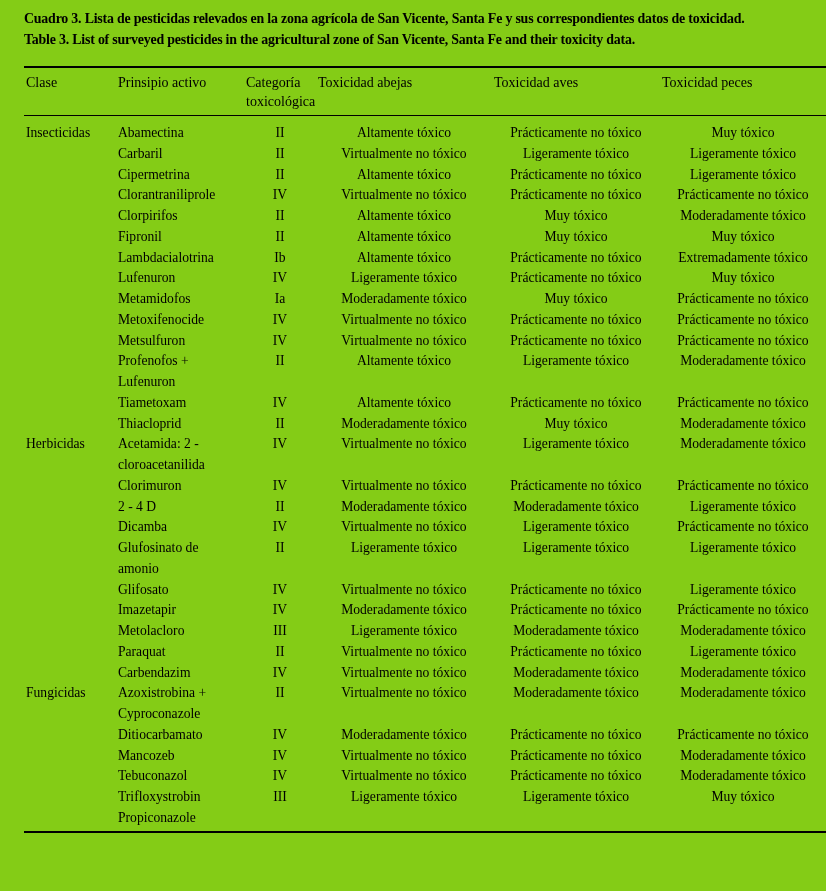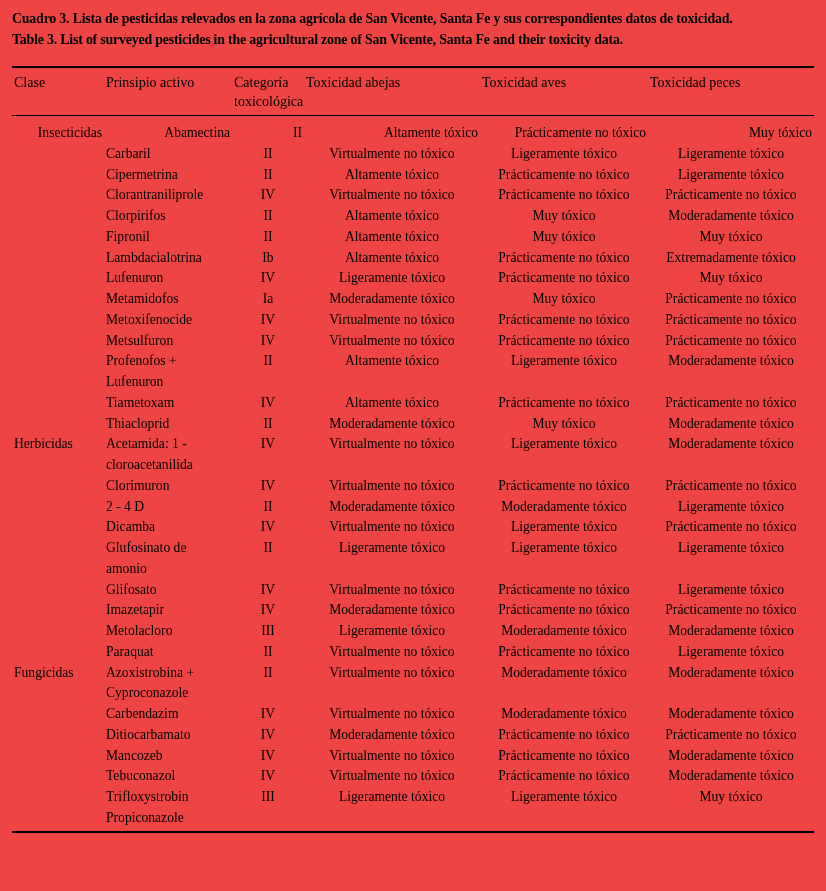--- a/index.html
+++ b/index.html
@@ -1,21 +1,21 @@
 <!DOCTYPE html>
 <html><head>
 <meta charset="utf-8">
 <style>
   html, body { margin: 0; padding: 0; background: #ffffff; }
   .page {
     width: 826px;
     height: 891px;
     box-sizing: border-box;
-    padding: 9px 12px 0 12px;
-    background: #ef4444;
+    padding: 9px 12px 0 24px;
+    background: #84cc16;
     color: #000000;
     font-family: "Liberation Serif", "DejaVu Serif", serif;
     overflow: hidden;
   }
   .doc-title { margin: 0 0 8px 0; }
   .doc-title div {
     font-weight: bold;
     font-size: 13.9px;
     line-height: 20.5px;
     letter-spacing: -0.2px;
@@ -44,21 +44,21 @@
   tbody td {
     font-size: 13.6px;
     line-height: 20.75px;
     vertical-align: top;
     text-align: center;
     padding: 0 2px;
     overflow: hidden;
     white-space: pre-line;
   }
   tbody td.left { text-align: left; }
-  tbody tr:first-child td { padding-top: 7px; text-align: right; }
+  tbody tr:first-child td { padding-top: 7px; }
   tbody tr:last-child td { padding-bottom: 2px; }
   col.c-clase     { width: 92px; }
   col.c-principio { width: 128px; }
   col.c-categoria { width: 72px; }
   col.c-abejas    { width: 176px; }
   col.c-aves      { width: 168px; }
   col.c-peces     { width: 166px; }
 </style>
 </head>
 <body>
@@ -213,21 +213,21 @@
       <td class="left"></td>
       <td class="left">Thiacloprid</td>
       <td>II</td>
       <td>Moderadamente tóxico</td>
       <td>Muy tóxico</td>
       <td>Moderadamente tóxico</td>
     </tr>
 
     <tr>
       <td class="left">Herbicidas</td>
-      <td class="left">Acetamida: 1 -
+      <td class="left">Acetamida: 2 -
 cloroacetanilida</td>
       <td>IV</td>
       <td>Virtualmente no tóxico</td>
       <td>Ligeramente tóxico</td>
       <td>Moderadamente tóxico</td>
     </tr>
 
 
     <tr>
       <td class="left"></td>
@@ -293,43 +293,43 @@
       <td>Moderadamente tóxico</td>
     </tr>
 
     <tr>
       <td class="left"></td>
       <td class="left">Paraquat</td>
       <td>II</td>
       <td>Virtualmente no tóxico</td>
       <td>Prácticamente no tóxico</td>
       <td>Ligeramente tóxico</td>
+    </tr>
+
+    <tr>
+      <td class="left"></td>
+      <td class="left">Carbendazim</td>
+      <td>IV</td>
+      <td>Virtualmente no tóxico</td>
+      <td>Moderadamente tóxico</td>
+      <td>Moderadamente tóxico</td>
     </tr>
 
     <tr>
       <td class="left">Fungicidas</td>
       <td class="left">Azoxistrobina +
 Cyproconazole</td>
       <td>II</td>
       <td>Virtualmente no tóxico</td>
       <td>Moderadamente tóxico</td>
       <td>Moderadamente tóxico</td>
     </tr>
 
     <tr>
       <td class="left"></td>
-      <td class="left">Carbendazim</td>
-      <td>IV</td>
-      <td>Virtualmente no tóxico</td>
-      <td>Moderadamente tóxico</td>
-      <td>Moderadamente tóxico</td>
-    </tr>
-
-    <tr>
-      <td class="left"></td>
       <td class="left">Ditiocarbamato</td>
       <td>IV</td>
       <td>Moderadamente tóxico</td>
       <td>Prácticamente no tóxico</td>
       <td>Prácticamente no tóxico</td>
     </tr>
 
     <tr>
       <td class="left"></td>
       <td class="left">Mancozeb</td>

